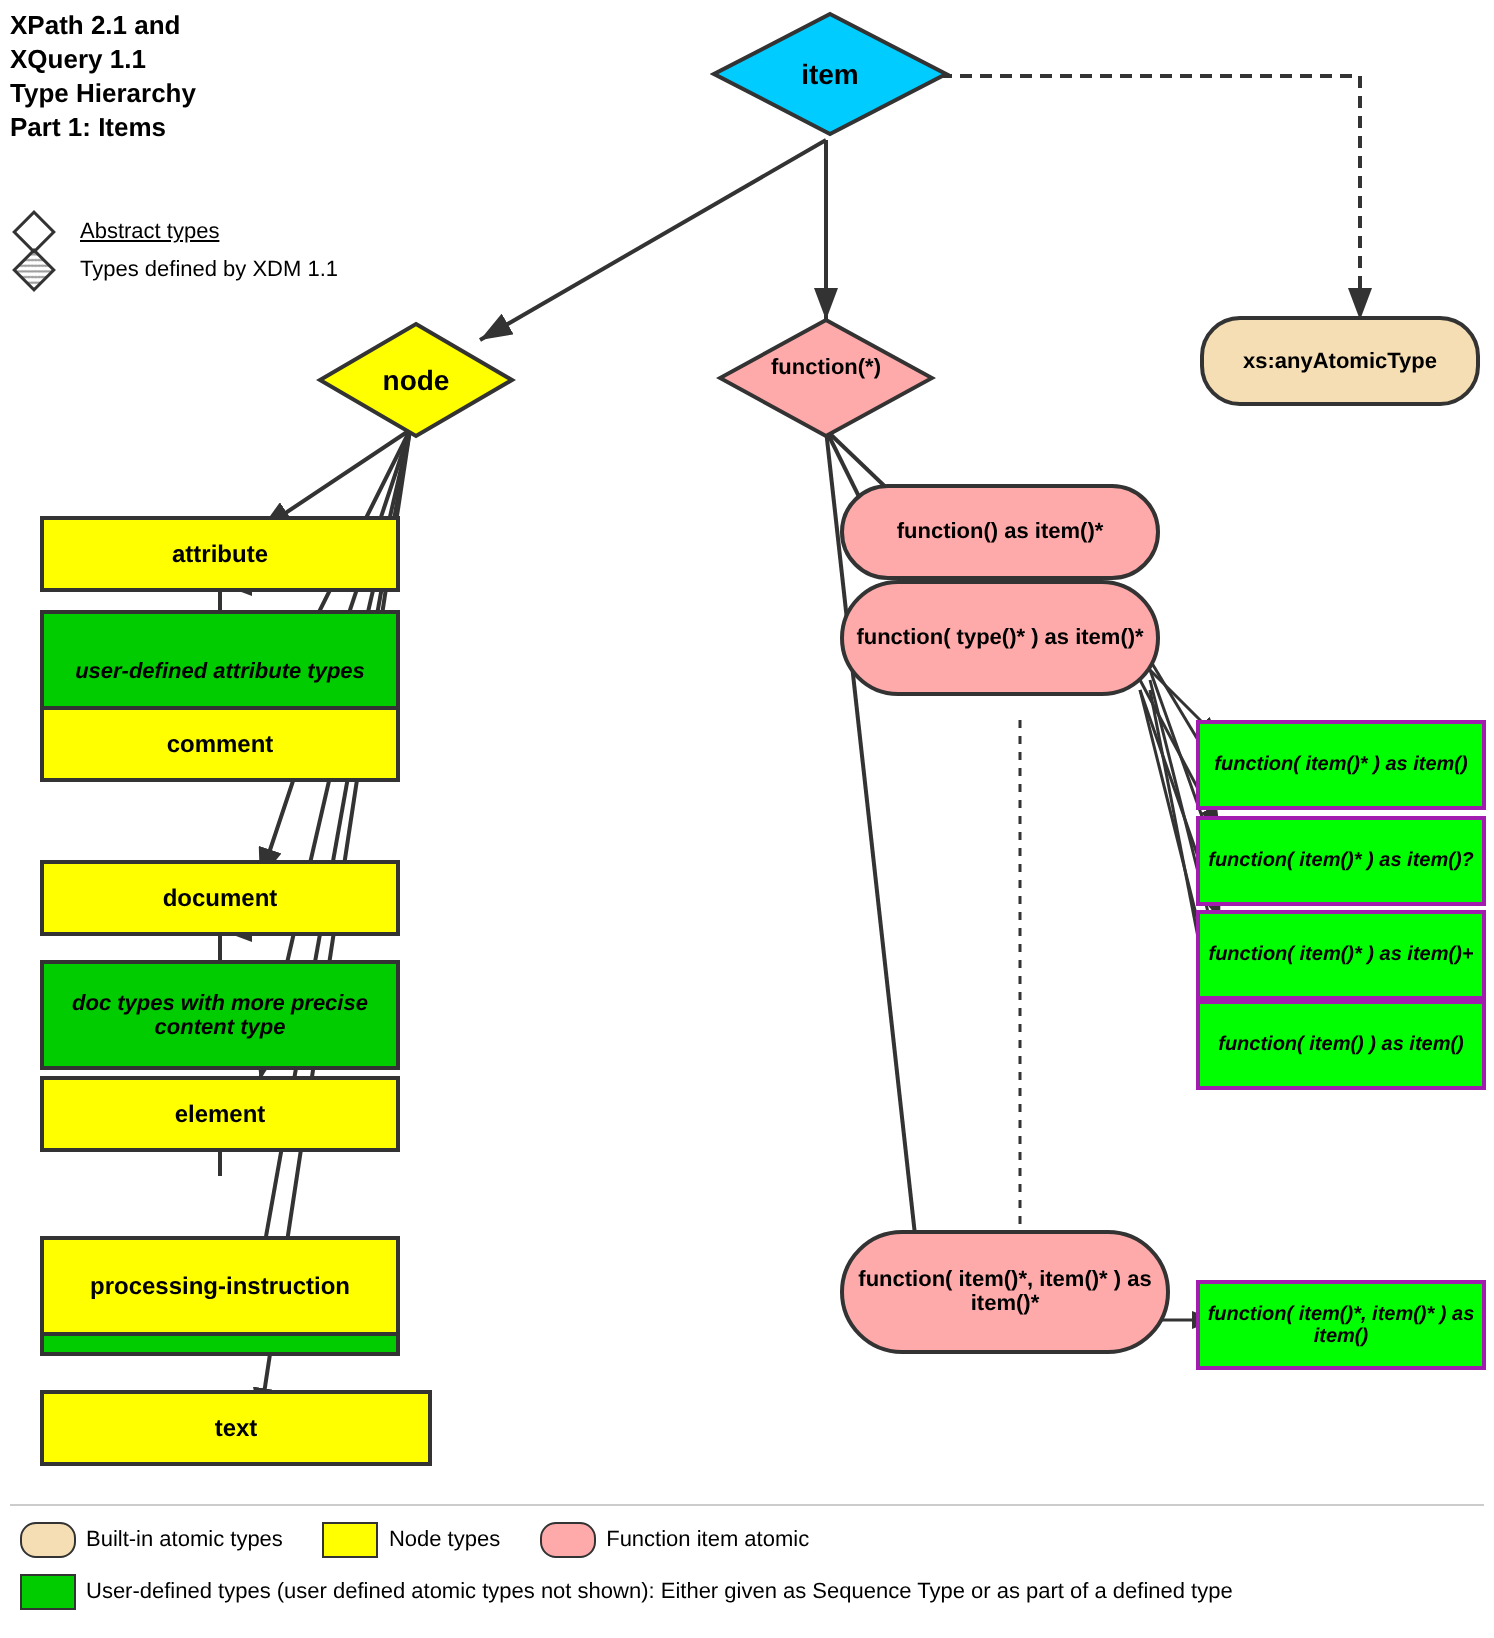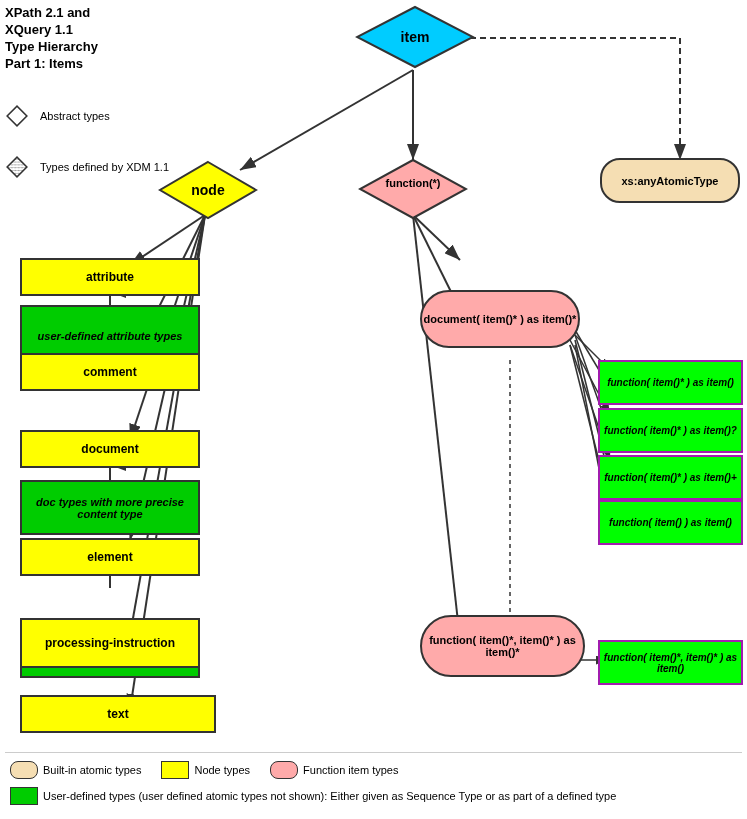--- a/index.html
+++ b/index.html
@@ -30,24 +30,25 @@
 
     
     .legend-abstract {
       position: absolute;
       top: 105px;
       left: 5px;
       display: flex;
       align-items: center;
       gap: 5px;
       font-size: 11px;
+      text-decoration: underline;
     }
     .legend-xdm {
       position: absolute;
-      top: 156px;
+      top: 124px;
       left: 5px;
       display: flex;
       align-items: center;
       gap: 5px;
       font-size: 11px;
     }
 
     
     .node-box {
       position: absolute;
@@ -294,23 +295,26 @@
   </div>
 
   <div class="node-box yellow" style="position:absolute; top:618px; left:20px; width:180px; height:50px;">
     <span>processing-instruction</span>
   </div>
 
   <div class="node-box yellow" style="position:absolute; top:695px; left:20px; width:196px; height:38px;">
     <span>text</span>
   </div>
 
+  <div class="pink-ellipse" style="top:242px; left:420px; width:160px; height:48px; font-size:11px; border-radius:24px;">
+    <span>function() as item()*</span>
+  </div>
 
   <div class="pink-ellipse" style="top:290px; left:420px; width:160px; height:58px; font-size:11px; border-radius:29px;">
-    <span>document( item()* ) as item()*</span>
+    <span>function( type()* ) as item()*</span>
   </div>
 
   <div class="pink-ellipse" style="top:615px; left:420px; width:165px; height:62px; font-size:11px; border-radius:31px;">
     <span>function( item()*, item()* ) as item()*</span>
   </div>
 
   <div class="bright-green" style="top:360px; left:598px; width:145px; height:45px;">
     <span>function( item()* ) as item()</span>
   </div>
 
@@ -337,20 +341,20 @@
     <div class="legend-item">
       <div class="legend-box" style="background:#f5deb3; border-radius:8px;"></div>
       <span>Built-in atomic types</span>
     </div>
     <div class="legend-item">
       <div class="legend-box" style="background:#ffff00;"></div>
       <span>Node types</span>
     </div>
     <div class="legend-item">
       <div class="legend-box" style="background:#ffaaaa; border-radius:8px;"></div>
-      <span>Function item types</span>
+      <span>Function item atomic</span>
     </div>
   </div>
   <div class="legend-row2">
     <div class="legend-box" style="background:#00cc00;"></div>
     <span>User-defined types (user defined atomic types not shown):  Either given as Sequence Type or as part of a defined type</span>
   </div>
 </div>
 
 </body></html>

